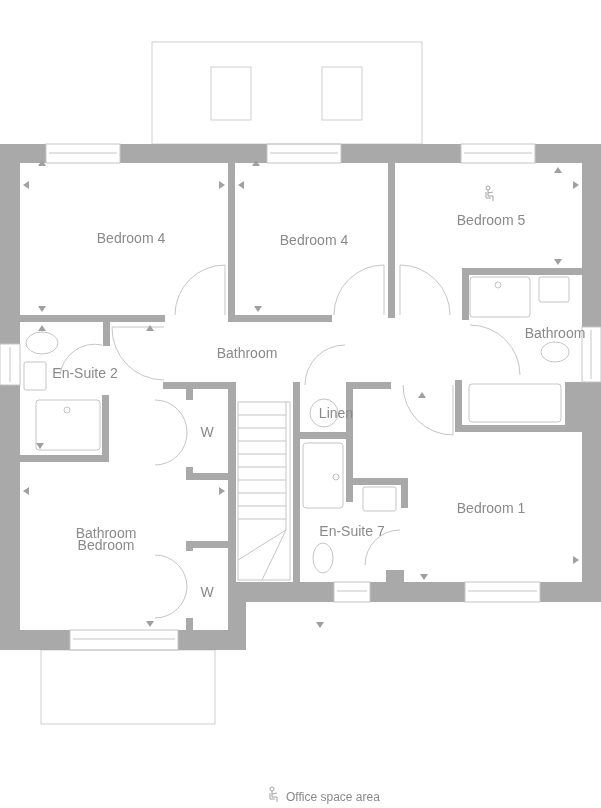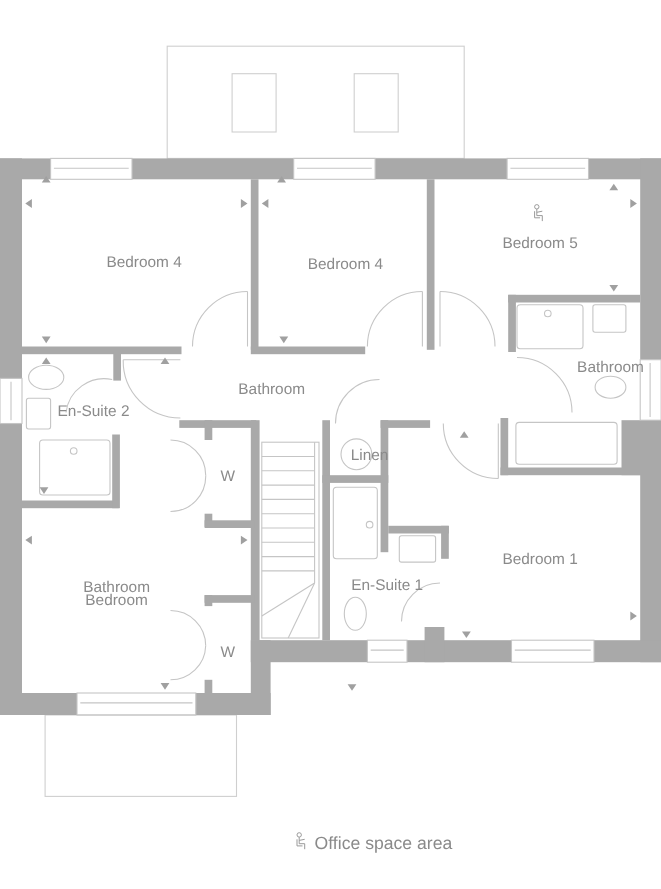--- a/index.html
+++ b/index.html
@@ -1,19 +1,19 @@
 <!DOCTYPE html>
 <html><head>
 <meta charset="utf-8">
 <style>
   html,body{margin:0;padding:0;background:#fff;}
   body{width:601px;height:808px;position:relative;overflow:hidden;font-family:"Liberation Sans",sans-serif;}
   svg{position:absolute;left:0;top:0;}
   .lbl{position:absolute;color:#8a8a8a;font-size:14px;white-space:nowrap;transform:translate(-50%,-50%);text-align:center;line-height:12px;}
-  .legend{position:absolute;left:268px;top:756px;display:flex;align-items:center;gap:4px;color:#8a8a8a;font-size:16px;}
+  .legend{position:absolute;left:268px;top:786px;display:flex;align-items:center;gap:4px;color:#8a8a8a;font-size:12px;}
 </style>
 </head>
 <body>
 
 <svg width="601" height="808" viewBox="0 0 601 808">
   <g fill="none" stroke="#cfcfcf" stroke-width="1">
 
     <rect x="152" y="42" width="270" height="102"></rect>
     <rect x="211" y="67" width="40" height="53"></rect>
     <rect x="322" y="67" width="40" height="53"></rect>
@@ -173,21 +173,21 @@
       </g>
     </svg>
 </div>
 <div class="lbl" style="left:491px;top:220px">Bedroom 5</div>
 <div class="lbl" style="left:555px;top:333px">Bathroom</div>
 <div class="lbl" style="left:247px;top:353px">Bathroom</div>
 <div class="lbl" style="left:85px;top:373px">En-Suite 2</div>
 <div class="lbl" style="left:336px;top:413px">Linen</div>
 <div class="lbl" style="left:207px;top:432px">W</div>
 <div class="lbl" style="left:491px;top:508px">Bedroom 1</div>
-<div class="lbl" style="left:352px;top:531px">En-Suite 1</div>
+<div class="lbl" style="left:352px;top:531px">En-Suite 7</div>
 <div class="lbl" style="left:106px;top:539px;white-space:pre-line">Bathroom
 Bedroom</div>
 <div class="lbl" style="left:207px;top:592px">W</div>
 
 <div class="legend">
   <span>
     <svg width="14" height="18" viewBox="0 0 14 18" style="position:static">
         <g fill="none" stroke="#999" stroke-width="0.9">
           <circle cx="4" cy="3" r="2"></circle>
           <path d="M4 5 L4 11 L9 11 L9 16"></path>

